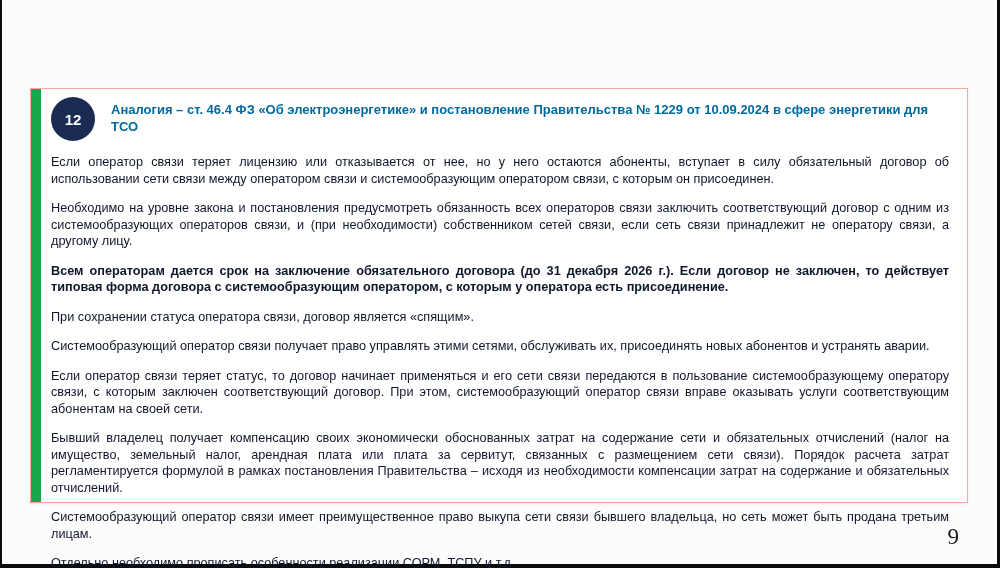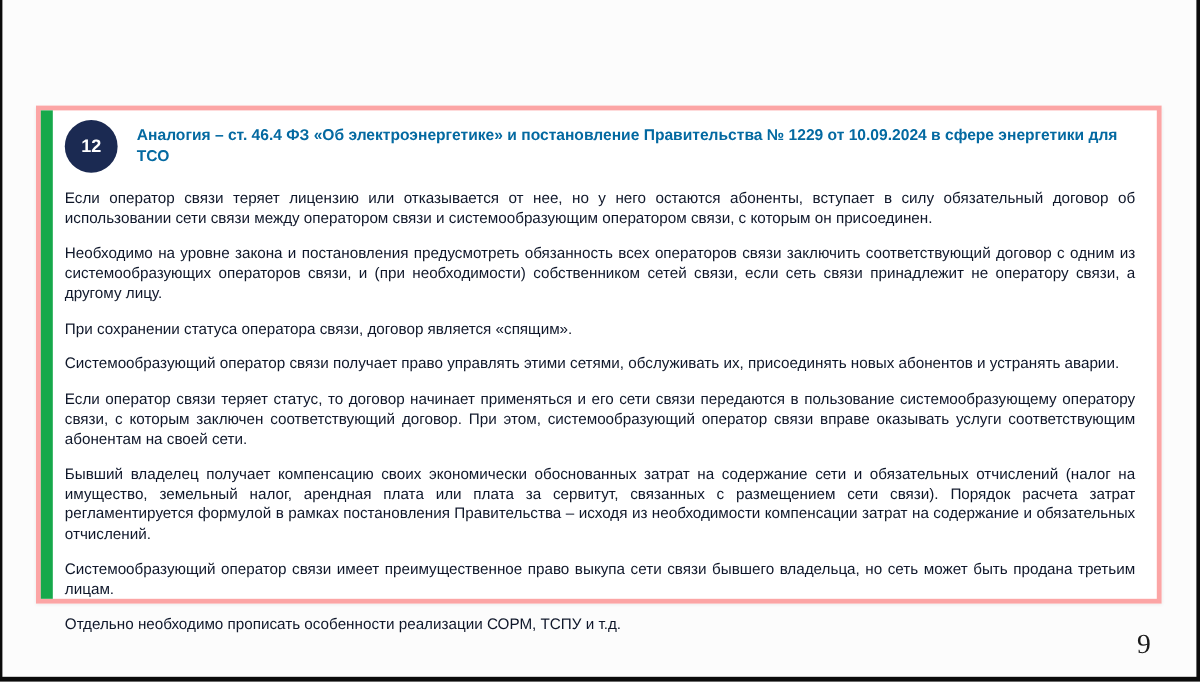--- a/index.html
+++ b/index.html
@@ -51,21 +51,21 @@
     border-radius: 9px;
     cursor: pointer;
     font-family: inherit;
   }
   
   .content-card {
     position: absolute;
     left: 28px; top: 88px; right: 29px;
     height: 415px;
     background: #ffffff;
-    border: 4px solid #fca5a5;
+    border: 1px solid #fca5a5;
     box-shadow: 0 1px 3px rgba(0,0,0,0.08);
   }
   .card-accent-bar {
     position: absolute;
     left: 0; top: 0; bottom: 0;
     width: 10px;
     background: #16a94b;
   }
   .card-inner {
     position: absolute;
@@ -123,20 +123,21 @@
   <div class="content-card">
     <div class="card-accent-bar"></div>
     <div class="card-inner">
       <div class="card-head-row">
         <div class="number-badge">12</div>
         <div class="card-heading">Аналогия – ст. 46.4 ФЗ «Об электроэнергетике» и постановление Правительства № 1229 от 10.09.2024 в сфере энергетики для ТСО</div>
       </div>
       <div class="card-paragraphs">
         <p>Если оператор связи теряет лицензию или отказывается от нее, но у него остаются абоненты, вступает в силу обязательный договор об использовании сети связи между оператором связи и системообразующим оператором связи, с которым он присоединен.</p>
         <p>Необходимо на уровне закона и постановления предусмотреть обязанность всех операторов связи заключить соответствующий договор с одним из системообразующих операторов связи, и (при необходимости) собственником сетей связи, если сеть связи принадлежит не оператору связи, а другому лицу.</p>
+        <p class="bold">Всем операторам дается срок на заключение обязательного договора (до 31 декабря 2026 г.). Если договор не заключен, то действует типовая форма договора с системообразующим оператором, с которым у оператора есть присоединение.</p>
         <p>При сохранении статуса оператора связи, договор является «спящим».</p>
         <p>Системообразующий оператор связи получает право управлять этими сетями, обслуживать их, присоединять новых абонентов и устранять аварии.</p>
         <p>Если оператор связи теряет статус, то договор начинает применяться и его сети связи передаются в пользование системообразующему оператору связи, с которым заключен соответствующий договор. При этом, системообразующий оператор связи вправе оказывать услуги соответствующим абонентам на своей сети.</p>
         <p>Бывший владелец получает компенсацию своих экономически обоснованных затрат на содержание сети и обязательных отчислений (налог на имущество, земельный налог, арендная плата или плата за сервитут, связанных с размещением сети связи). Порядок расчета затрат регламентируется формулой в рамках постановления Правительства – исходя из необходимости компенсации затрат на содержание и обязательных отчислений.</p>
         <p>Системообразующий оператор связи имеет преимущественное право выкупа сети связи бывшего владельца, но сеть может быть продана третьим лицам.</p>
         <p>Отдельно необходимо прописать особенности реализации СОРМ, ТСПУ и т.д.</p>
       </div>
     </div>
   </div>
 

